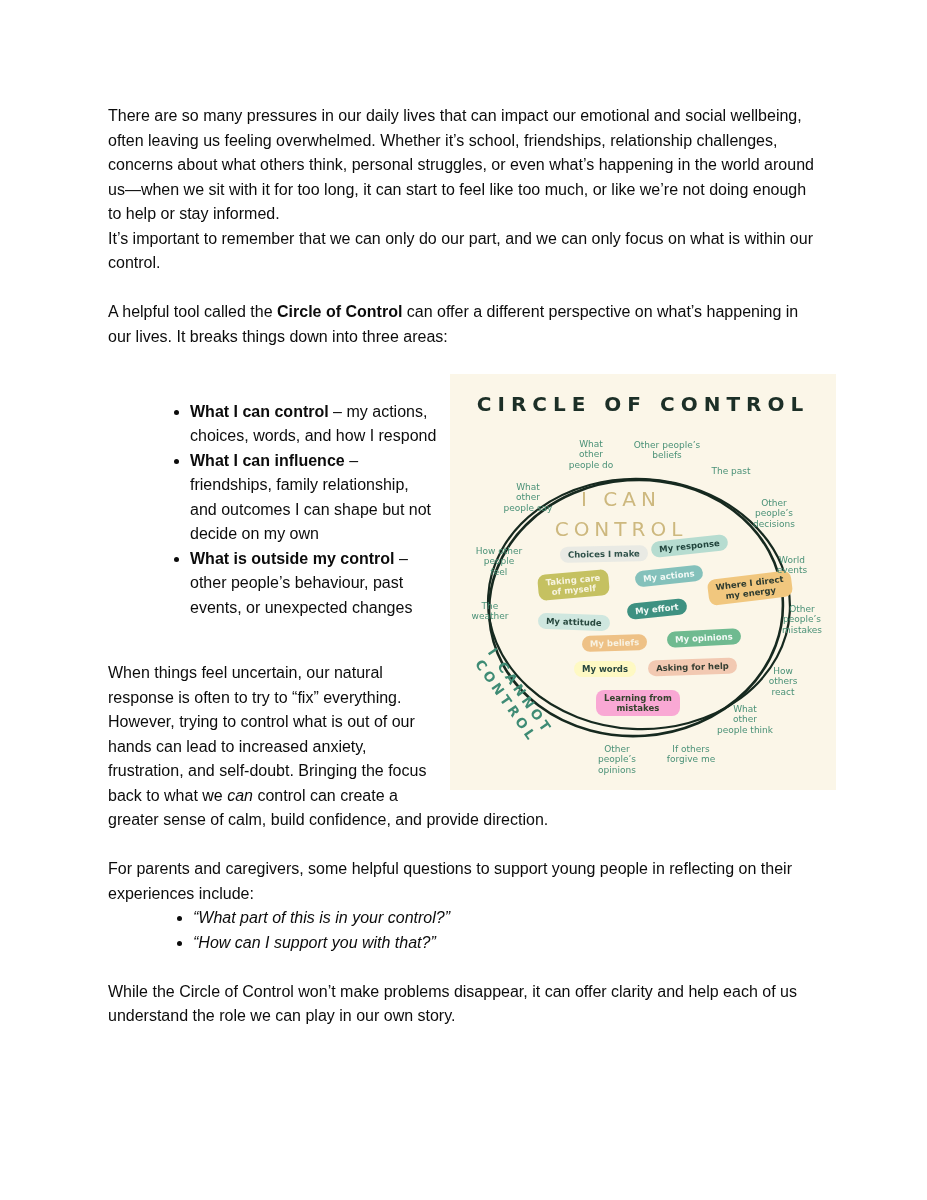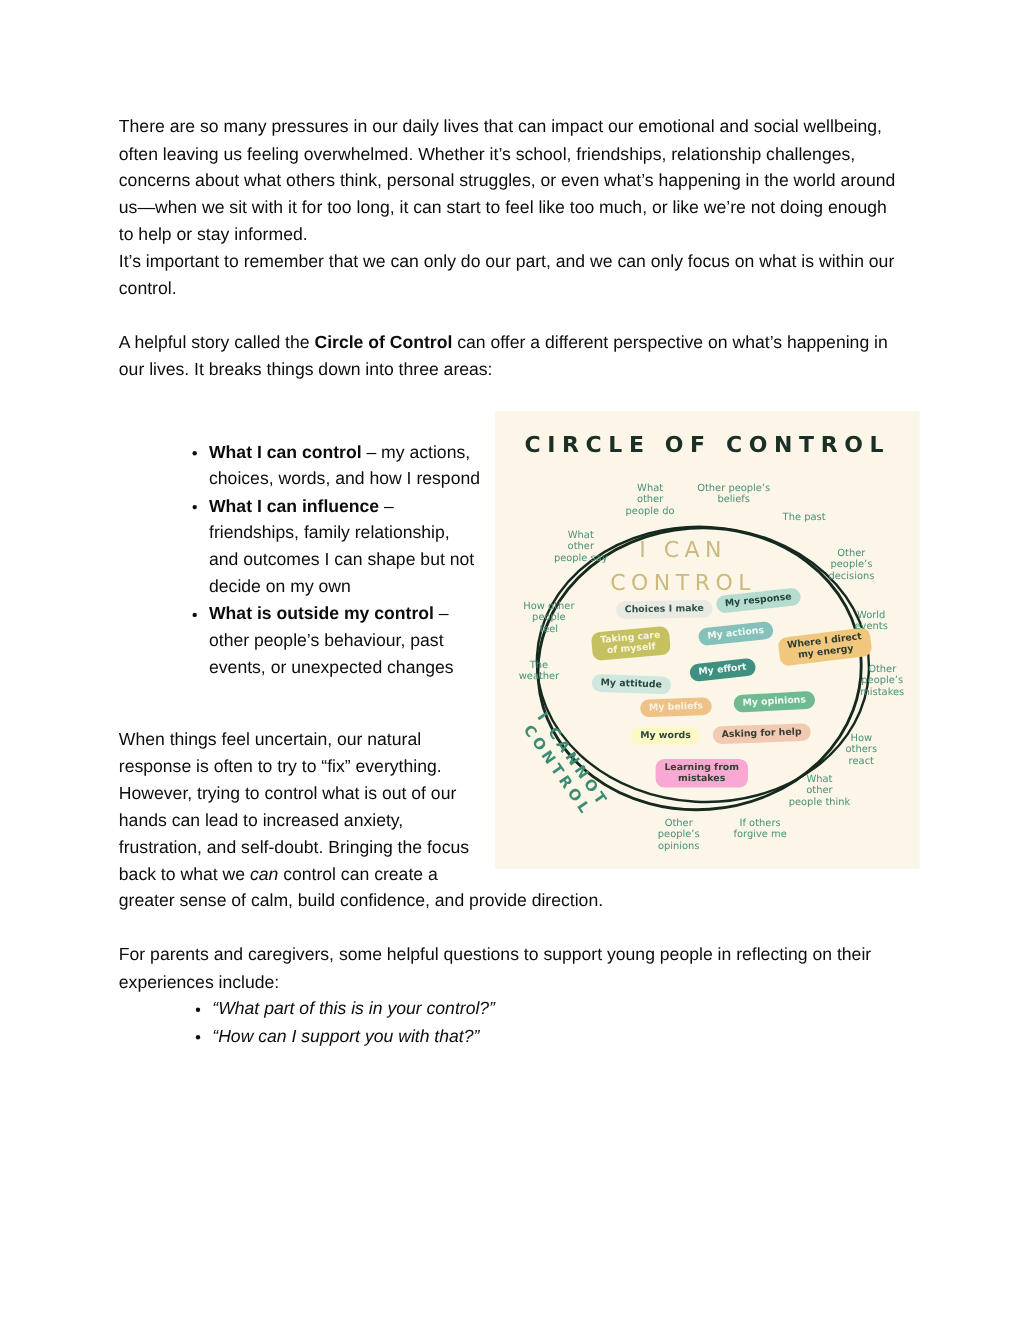--- a/index.html
+++ b/index.html
@@ -69,21 +69,21 @@
 </head>
 <body>
 
 <div class="content">
 
   <p class="para"><span>There are so many pressures in our daily lives that can impact our emotional and social wellbeing, often leaving us feeling overwhelmed. Whether it’s school, friendships, relationship challenges, concerns about what others think, personal struggles, or even what’s happening in the world around us—when we sit with it for too long, it can start to feel like too much, or like we’re not doing enough to help or stay informed.</span></p>
   <p class="para"><span>It’s important to remember that we can only do our part, and we can only focus on what is within our control.</span></p>
 
   <div class="sp1"></div>
 
-  <p class="para"><span>A helpful story called the </span><span style="font-weight: bold;">Circle of Control</span><span> can offer a different perspective on what’s happening in our lives. It breaks things down into three areas:</span></p>
+  <p class="para"><span>A helpful tool called the </span><span style="font-weight: bold;">Circle of Control</span><span> can offer a different perspective on what’s happening in our lives. It breaks things down into three areas:</span></p>
 
   <div class="sp-img"></div>
 
   <div class="diagram-float">
     <svg class="d-circle" width="386" height="416" viewBox="0 0 386 416">
       <ellipse cx="186" cy="234" rx="147" ry="128" fill="none" stroke="#16291f" stroke-width="2.6" transform="rotate(-4 186 234)"></ellipse>
       <ellipse cx="189" cy="230" rx="151" ry="125" fill="none" stroke="#16291f" stroke-width="2.2" transform="rotate(3 189 230)"></ellipse>
     </svg>
     <div class="d-title">CIRCLE OF CONTROL</div>
     <div class="d-center">
@@ -162,14 +162,15 @@
 
   <p class="para"><span>For parents and caregivers, some helpful questions to support young people in reflecting on their experiences include:</span></p>
 
   <ul class="bullets-q">
       <li><span style="font-style: italic;">“What part of this is in your control?”</span></li>
       <li><span style="font-style: italic;">“How can I support you with that?”</span></li>
     </ul>
 
   <div class="sp1"></div>
 
+  <p class="para"><span>While the Circle of Control won’t make problems disappear, it can offer clarity and help each of us understand the role we can play in our own story.</span></p>
 
 </div>
 
 </body></html>

